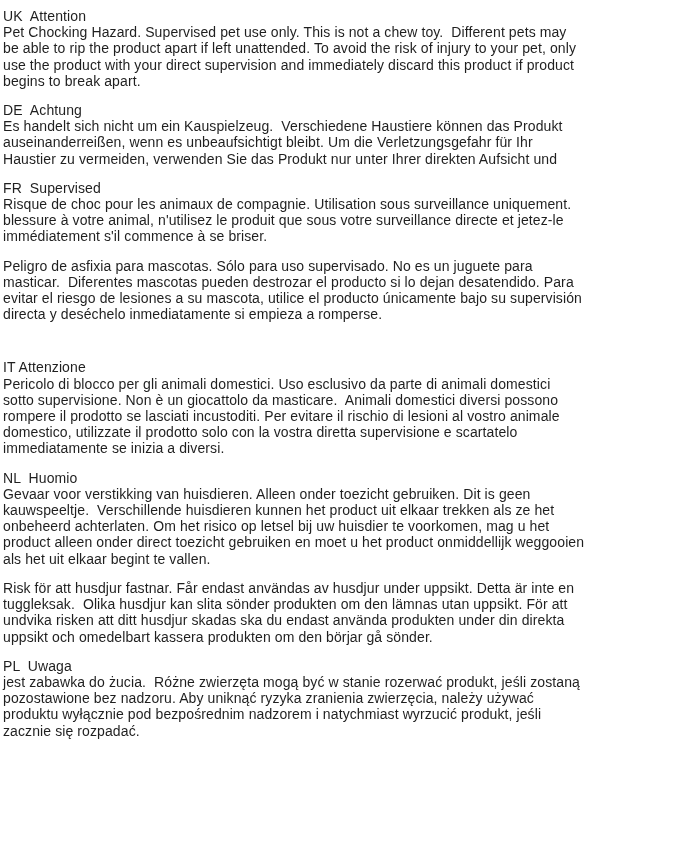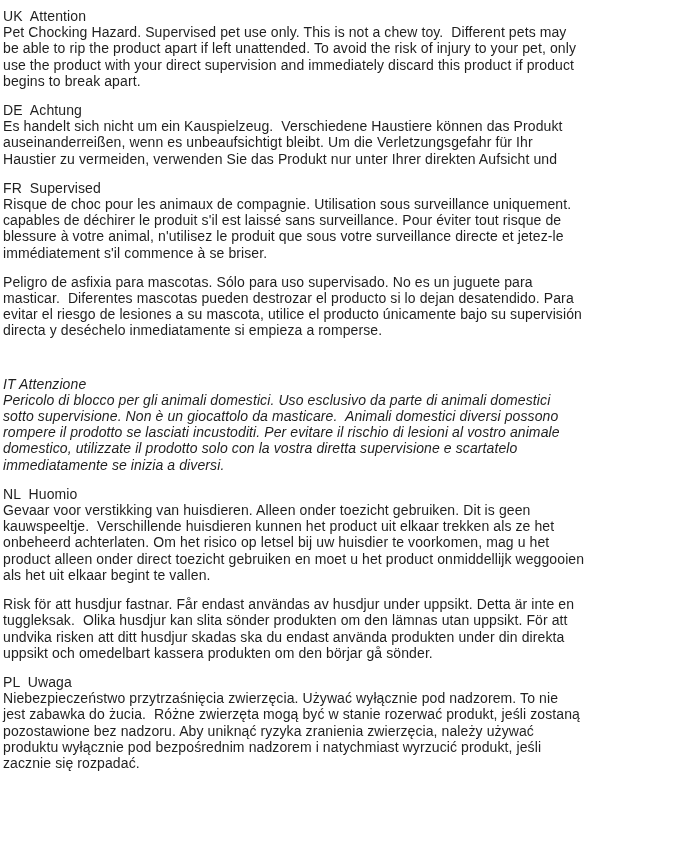--- a/index.html
+++ b/index.html
@@ -23,21 +23,20 @@
   }
   .heading,
   .line {
     font-size: 14px;
     line-height: 16.2px;
     white-space: pre;
     letter-spacing: 0.1px;
   }
   .gap-before-it {
     margin-top: 37px;
-    font-style: italic;
   }
 </style>
 </head>
 <body>
 
 <main class="page">
 
   <section class="ws">
     <div class="heading">UK  Attention</div>
     <div class="body">
@@ -54,21 +53,20 @@
         <div class="line">Es handelt sich nicht um ein Kauspielzeug.  Verschiedene Haustiere können das Produkt</div>
         <div class="line">auseinanderreißen, wenn es unbeaufsichtigt bleibt. Um die Verletzungsgefahr für Ihr</div>
         <div class="line">Haustier zu vermeiden, verwenden Sie das Produkt nur unter Ihrer direkten Aufsicht und</div>
       </div>
   </section>
 
   <section class="ws">
     <div class="heading">FR  Supervised</div>
     <div class="body">
         <div class="line">Risque de choc pour les animaux de compagnie. Utilisation sous surveillance uniquement.</div>
-        <div class="line">capables de déchirer le produit s'il est laissé sans surveillance. Pour éviter tout risque de</div>
         <div class="line">blessure à votre animal, n'utilisez le produit que sous votre surveillance directe et jetez-le</div>
         <div class="line">immédiatement s'il commence à se briser.</div>
       </div>
   </section>
 
   <section class="ws">
     <div class="body">
         <div class="line">Peligro de asfixia para mascotas. Sólo para uso supervisado. No es un juguete para</div>
         <div class="line">masticar.  Diferentes mascotas pueden destrozar el producto si lo dejan desatendido. Para</div>
         <div class="line">evitar el riesgo de lesiones a su mascota, utilice el producto únicamente bajo su supervisión</div>
@@ -103,21 +101,20 @@
         <div class="line">Risk för att husdjur fastnar. Får endast användas av husdjur under uppsikt. Detta är inte en</div>
         <div class="line">tuggleksak.  Olika husdjur kan slita sönder produkten om den lämnas utan uppsikt. För att</div>
         <div class="line">undvika risken att ditt husdjur skadas ska du endast använda produkten under din direkta</div>
         <div class="line">uppsikt och omedelbart kassera produkten om den börjar gå sönder.</div>
       </div>
   </section>
 
   <section class="ws">
     <div class="heading">PL  Uwaga</div>
     <div class="body">
-        <div class="line">Niebezpieczeństwo przytrzaśnięcia zwierzęcia. Używać wyłącznie pod nadzorem. To nie</div>
         <div class="line">jest zabawka do żucia.  Różne zwierzęta mogą być w stanie rozerwać produkt, jeśli zostaną</div>
         <div class="line">pozostawione bez nadzoru. Aby uniknąć ryzyka zranienia zwierzęcia, należy używać</div>
         <div class="line">produktu wyłącznie pod bezpośrednim nadzorem i natychmiast wyrzucić produkt, jeśli</div>
         <div class="line">zacznie się rozpadać.</div>
       </div>
   </section>
 
 </main>
 
 </body></html>

